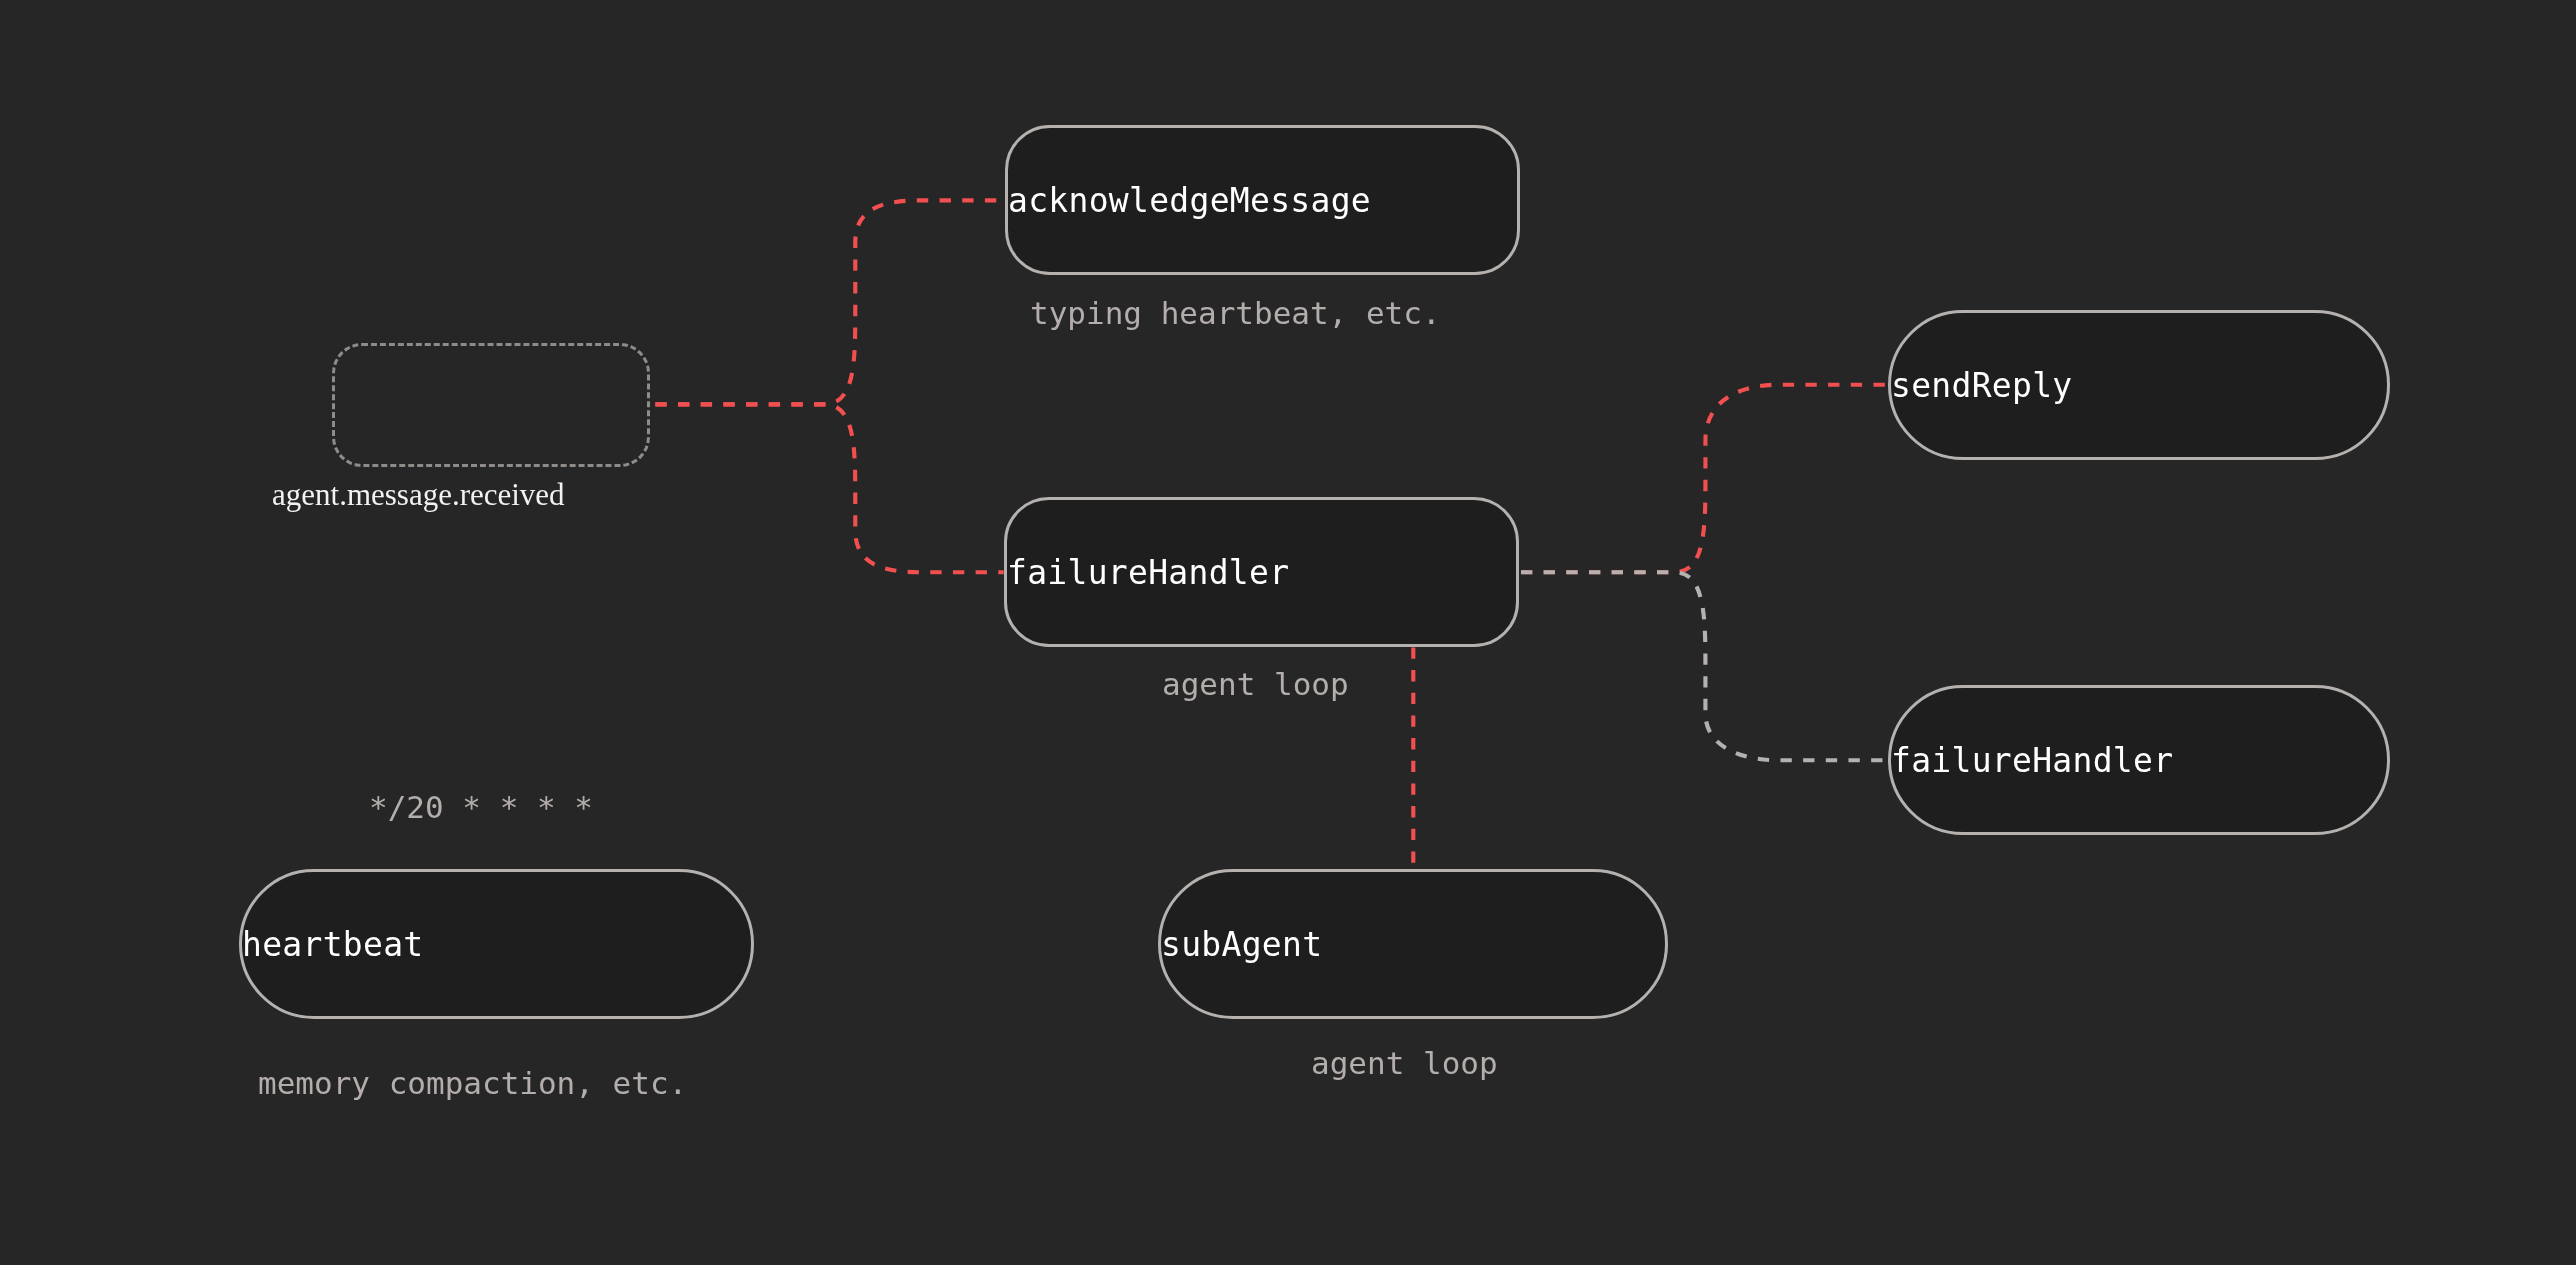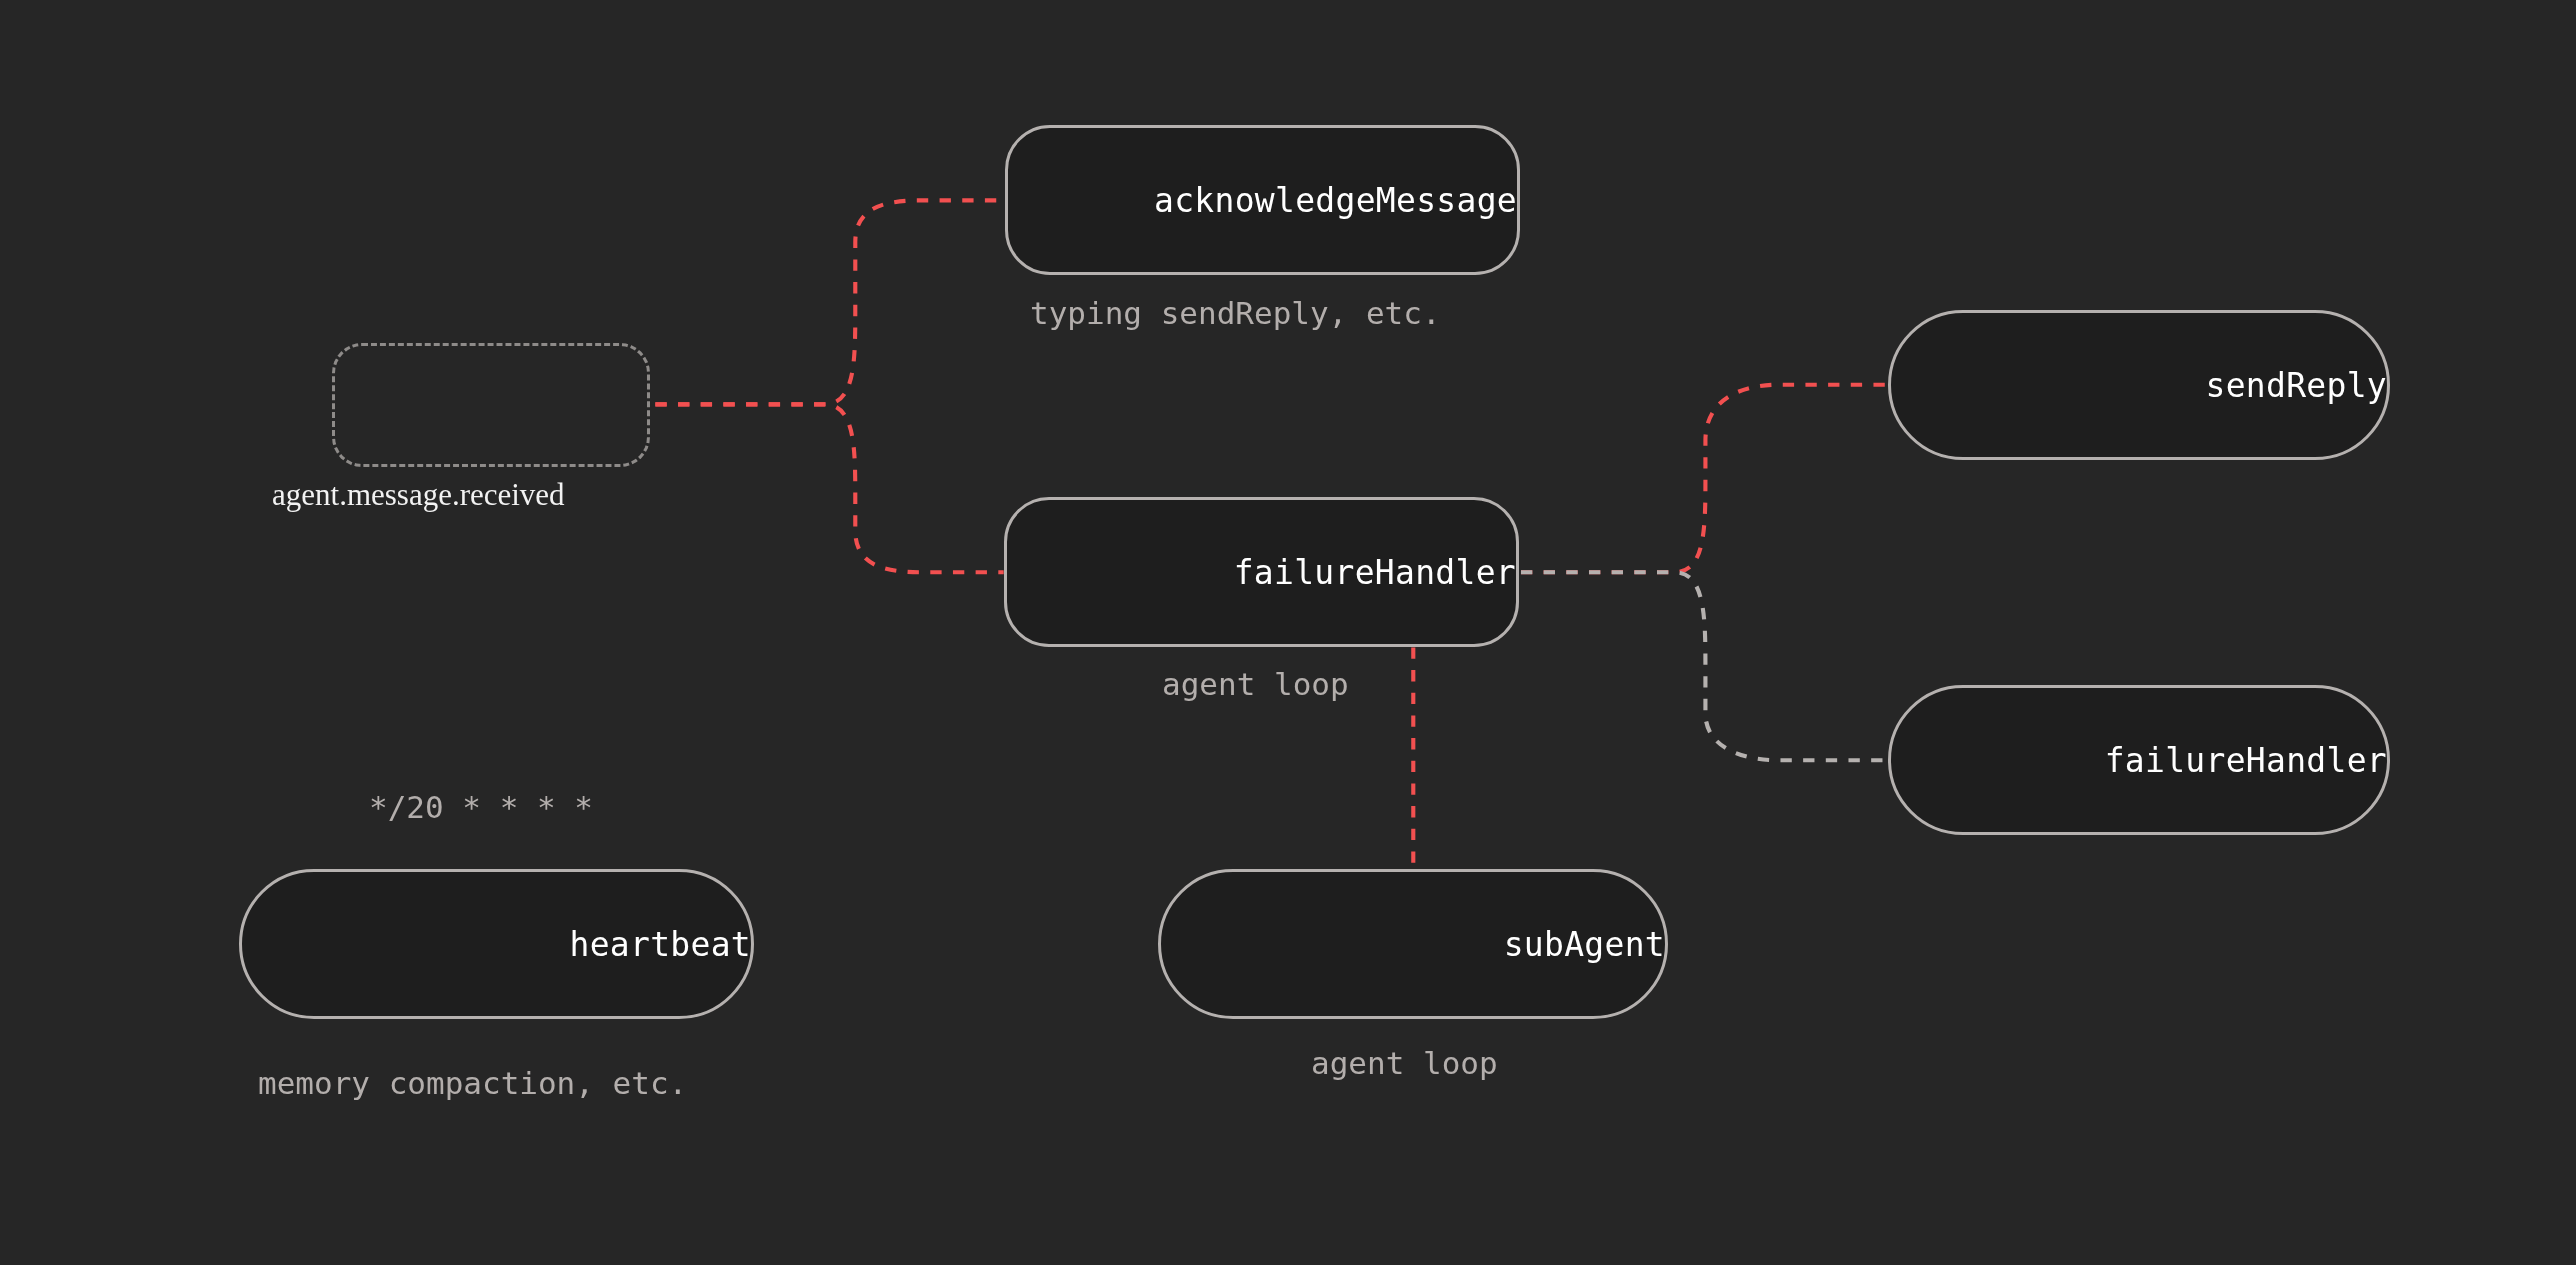--- a/index.html
+++ b/index.html
@@ -28,21 +28,21 @@
     height: 1265px;
     pointer-events: none;
   }
   .node {
     position: absolute;
     box-sizing: border-box;
     background: #1e1e1e;
     border: 3.6px solid #b5b1af;
     display: flex;
     align-items: center;
-    justify-content: flex-end;
+    justify-content: flex-start;
   }
   .node.trigger {
     background: transparent;
     border: 3.6px dashed #8e8b89;
   }
   .node-label {
     color: #ffffff;
     font-size: 33px;
     letter-spacing: 0.3px;
     white-space: nowrap;
@@ -96,20 +96,20 @@
 
   <div class="node" id="n-heartbeat" style="left: 239px; top: 869px; width: 515px; height: 150px; border-radius: 75px;">
     <span class="node-label">heartbeat</span>
   </div>
 
   <div class="node" id="n-sub_agent" style="left: 1158px; top: 869px; width: 510px; height: 150px; border-radius: 75px;">
     <span class="node-label">subAgent</span>
   </div>
 
   <div class="caption bright" id="c-trigger" style="left: 272px; top: 477px; font-family: Liberation Serif, serif;">agent.message.received</div>
-  <div class="caption" id="c-acknowledge_message" style="left: 1030px; top: 295px;">typing sendReply, etc.</div>
+  <div class="caption" id="c-acknowledge_message" style="left: 1030px; top: 295px;">typing heartbeat, etc.</div>
   <div class="caption" id="c-handle_message" style="left: 1162px; top: 666px;">agent loop</div>
   <div class="caption" id="c-heartbeat_cron" style="left: 369px; top: 789px;">*/20 * * * *</div>
   <div class="caption" id="c-heartbeat" style="left: 258px; top: 1045px; margin-top: 20px;">memory compaction, etc.</div>
   <div class="caption" id="c-sub_agent" style="left: 1311px; top: 1045px;">agent loop</div>
 
 </div>
 
 
 </body></html>

